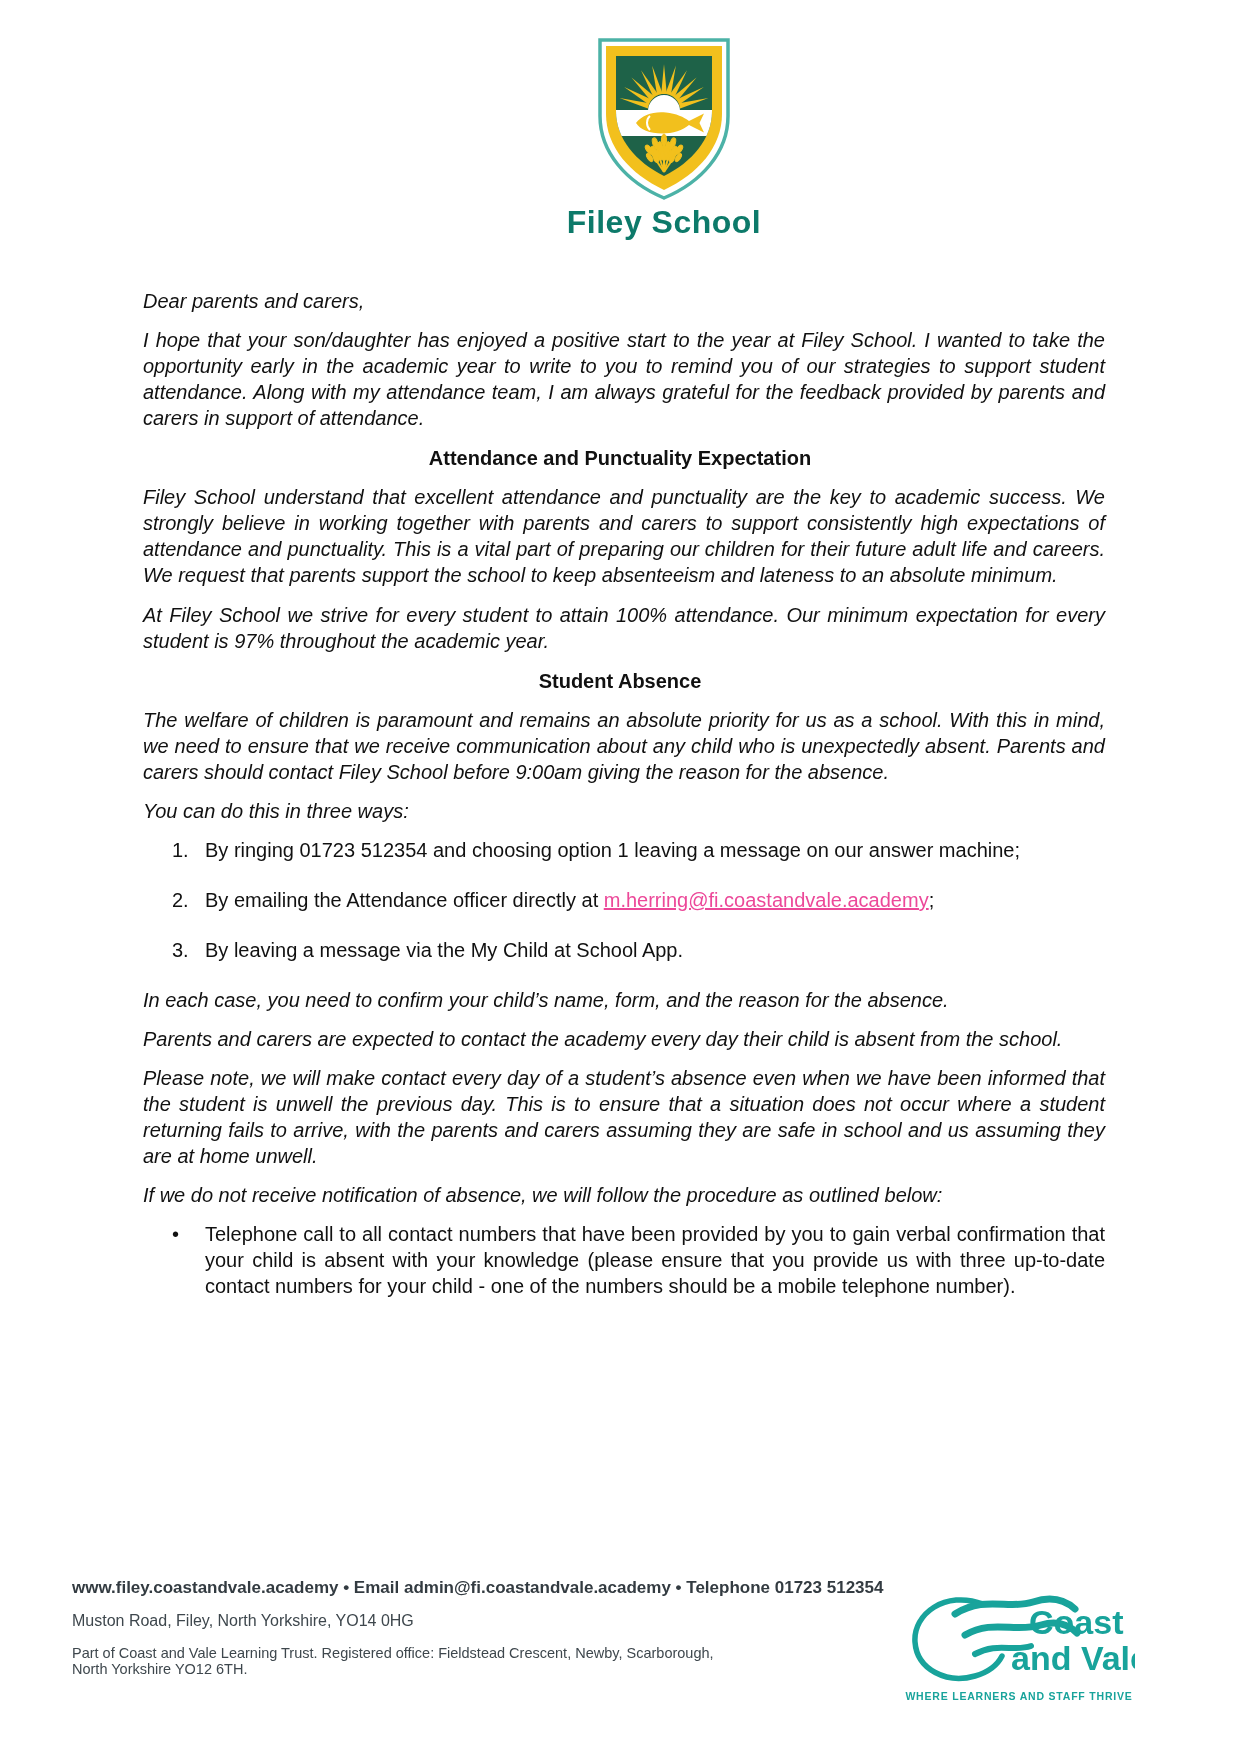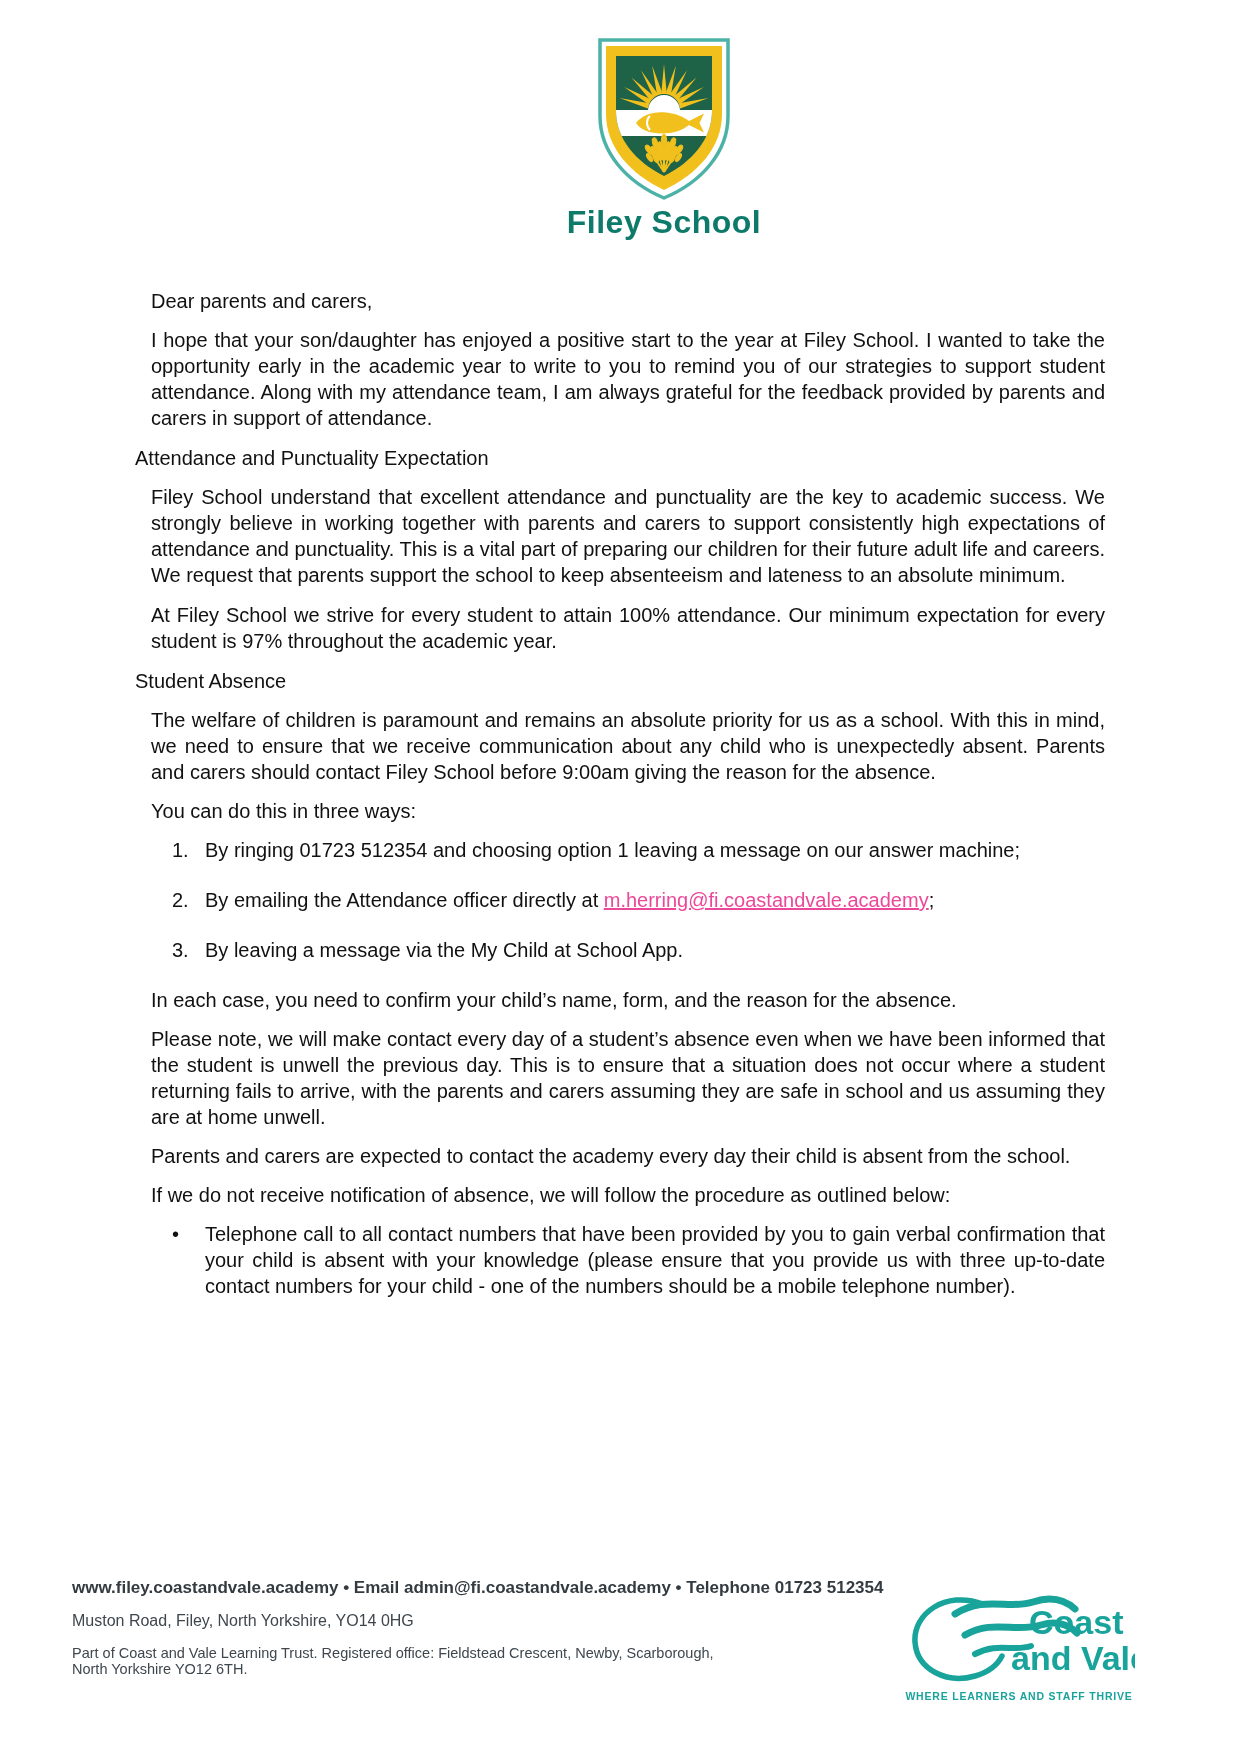--- a/index.html
+++ b/index.html
@@ -25,27 +25,27 @@
   }
 
   
   .content {
     position:absolute;
     left:135px; top:288px;
     width:970px;
     font-size:20px;
     line-height:26px;
   }
-  .content p { margin:0 0 13px 16px; }
+  .content p { margin:0 0 13px 8px;font-style:italic; }
   .para { text-align:justify; }
   .gap-before { margin-top:14px !important; }
   h3.heading {
     font-size:20px; line-height:26px;
     margin:14px 0 13px 0;
-    font-weight:normal; color:#111;
+    font-weight:bold; color:#111;text-align:center;
   }
   .list { margin:9px 0 0 0; }
   .list-row { display:flex; margin:0 0 24px 0; }
   .list-row .num {
     flex:0 0 33px; margin-left:37px;
     text-align:left;
   }
   .list-row .bullet-glyph {
     flex:0 0 33px; margin-left:37px;
     font-size:20px;
@@ -181,22 +181,22 @@
         <span class="num">2.</span>
         <span class="li-text"><span>By emailing the Attendance officer directly at </span><a class="email-link">m.herring@fi.coastandvale.academy</a><span>;</span></span>
       </div>
       <div class="list-row">
         <span class="num">3.</span>
         <span class="li-text">By leaving a message via the My Child at School App.</span>
       </div>
     </div>
 
     <p>In each case, you need to confirm your child’s name, form, and the reason for the absence.</p>
+    <p class="para">Parents and carers are expected to contact the academy every day their child is absent from the school.</p>
     <p class="para">Please note, we will make contact every day of a student’s absence even when we have been informed that the student is unwell the previous day. This is to ensure that a situation does not occur where a student returning fails to arrive, with the parents and carers assuming they are safe in school and us assuming they are at home unwell.</p>
-    <p class="para">Parents and carers are expected to contact the academy every day their child is absent from the school.</p>
     <p>If we do not receive notification of absence, we will follow the procedure as outlined below:</p>
 
     <div class="list">
       <div class="list-row">
         <span class="bullet-glyph">•</span>
         <span class="li-text">Telephone call to all contact numbers that have been provided by you to gain verbal confirmation that your child is absent with your knowledge (please ensure that you provide us with three up-to-date contact numbers for your child - one of the numbers should be a mobile telephone number).</span>
       </div>
     </div>
   </div>
 

